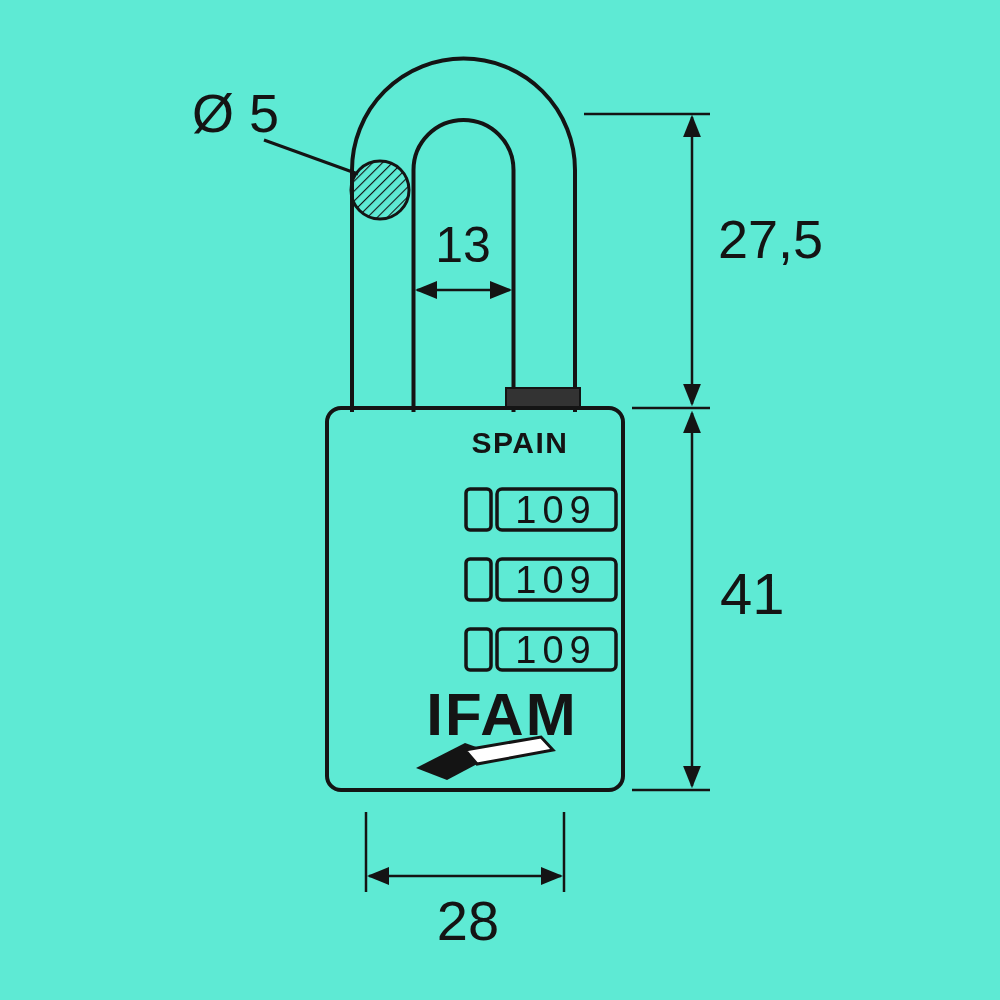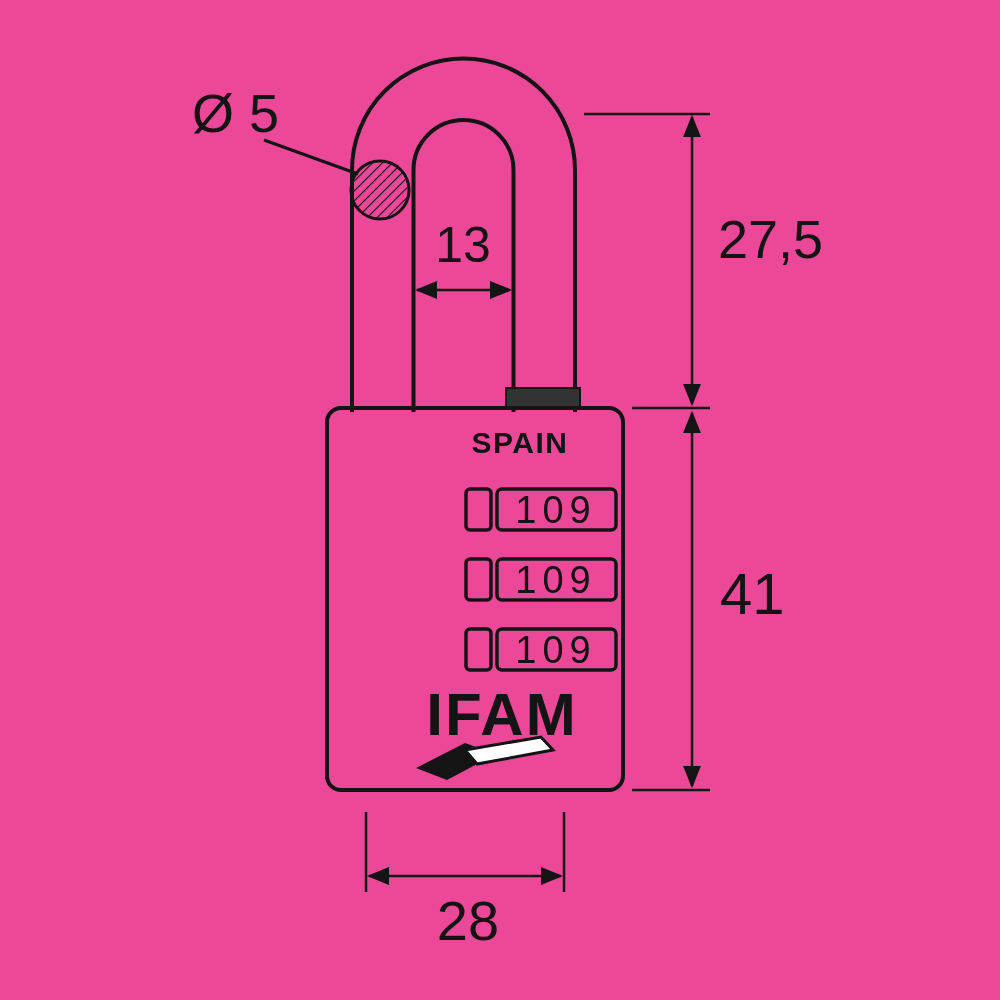--- a/index.html
+++ b/index.html
@@ -4,21 +4,21 @@
 <style>
   html, body {
     margin: 0;
     padding: 0;
     background: #ffffff;
   }
   .canvas {
     position: relative;
     width: 1000px;
     height: 1000px;
-    background: #ec4899;
+    background: #5eead4;
     overflow: hidden;
     font-family: "Liberation Sans", sans-serif;
   }
   svg { display: block; }
   .ink-line { stroke: #141414; fill: none; }
   .outline { stroke-width: 4; }
   .dial-stroke { stroke-width: 3.5; }
   .dim { stroke-width: 2.5; }
   .dim-text {
     fill: #141414;

